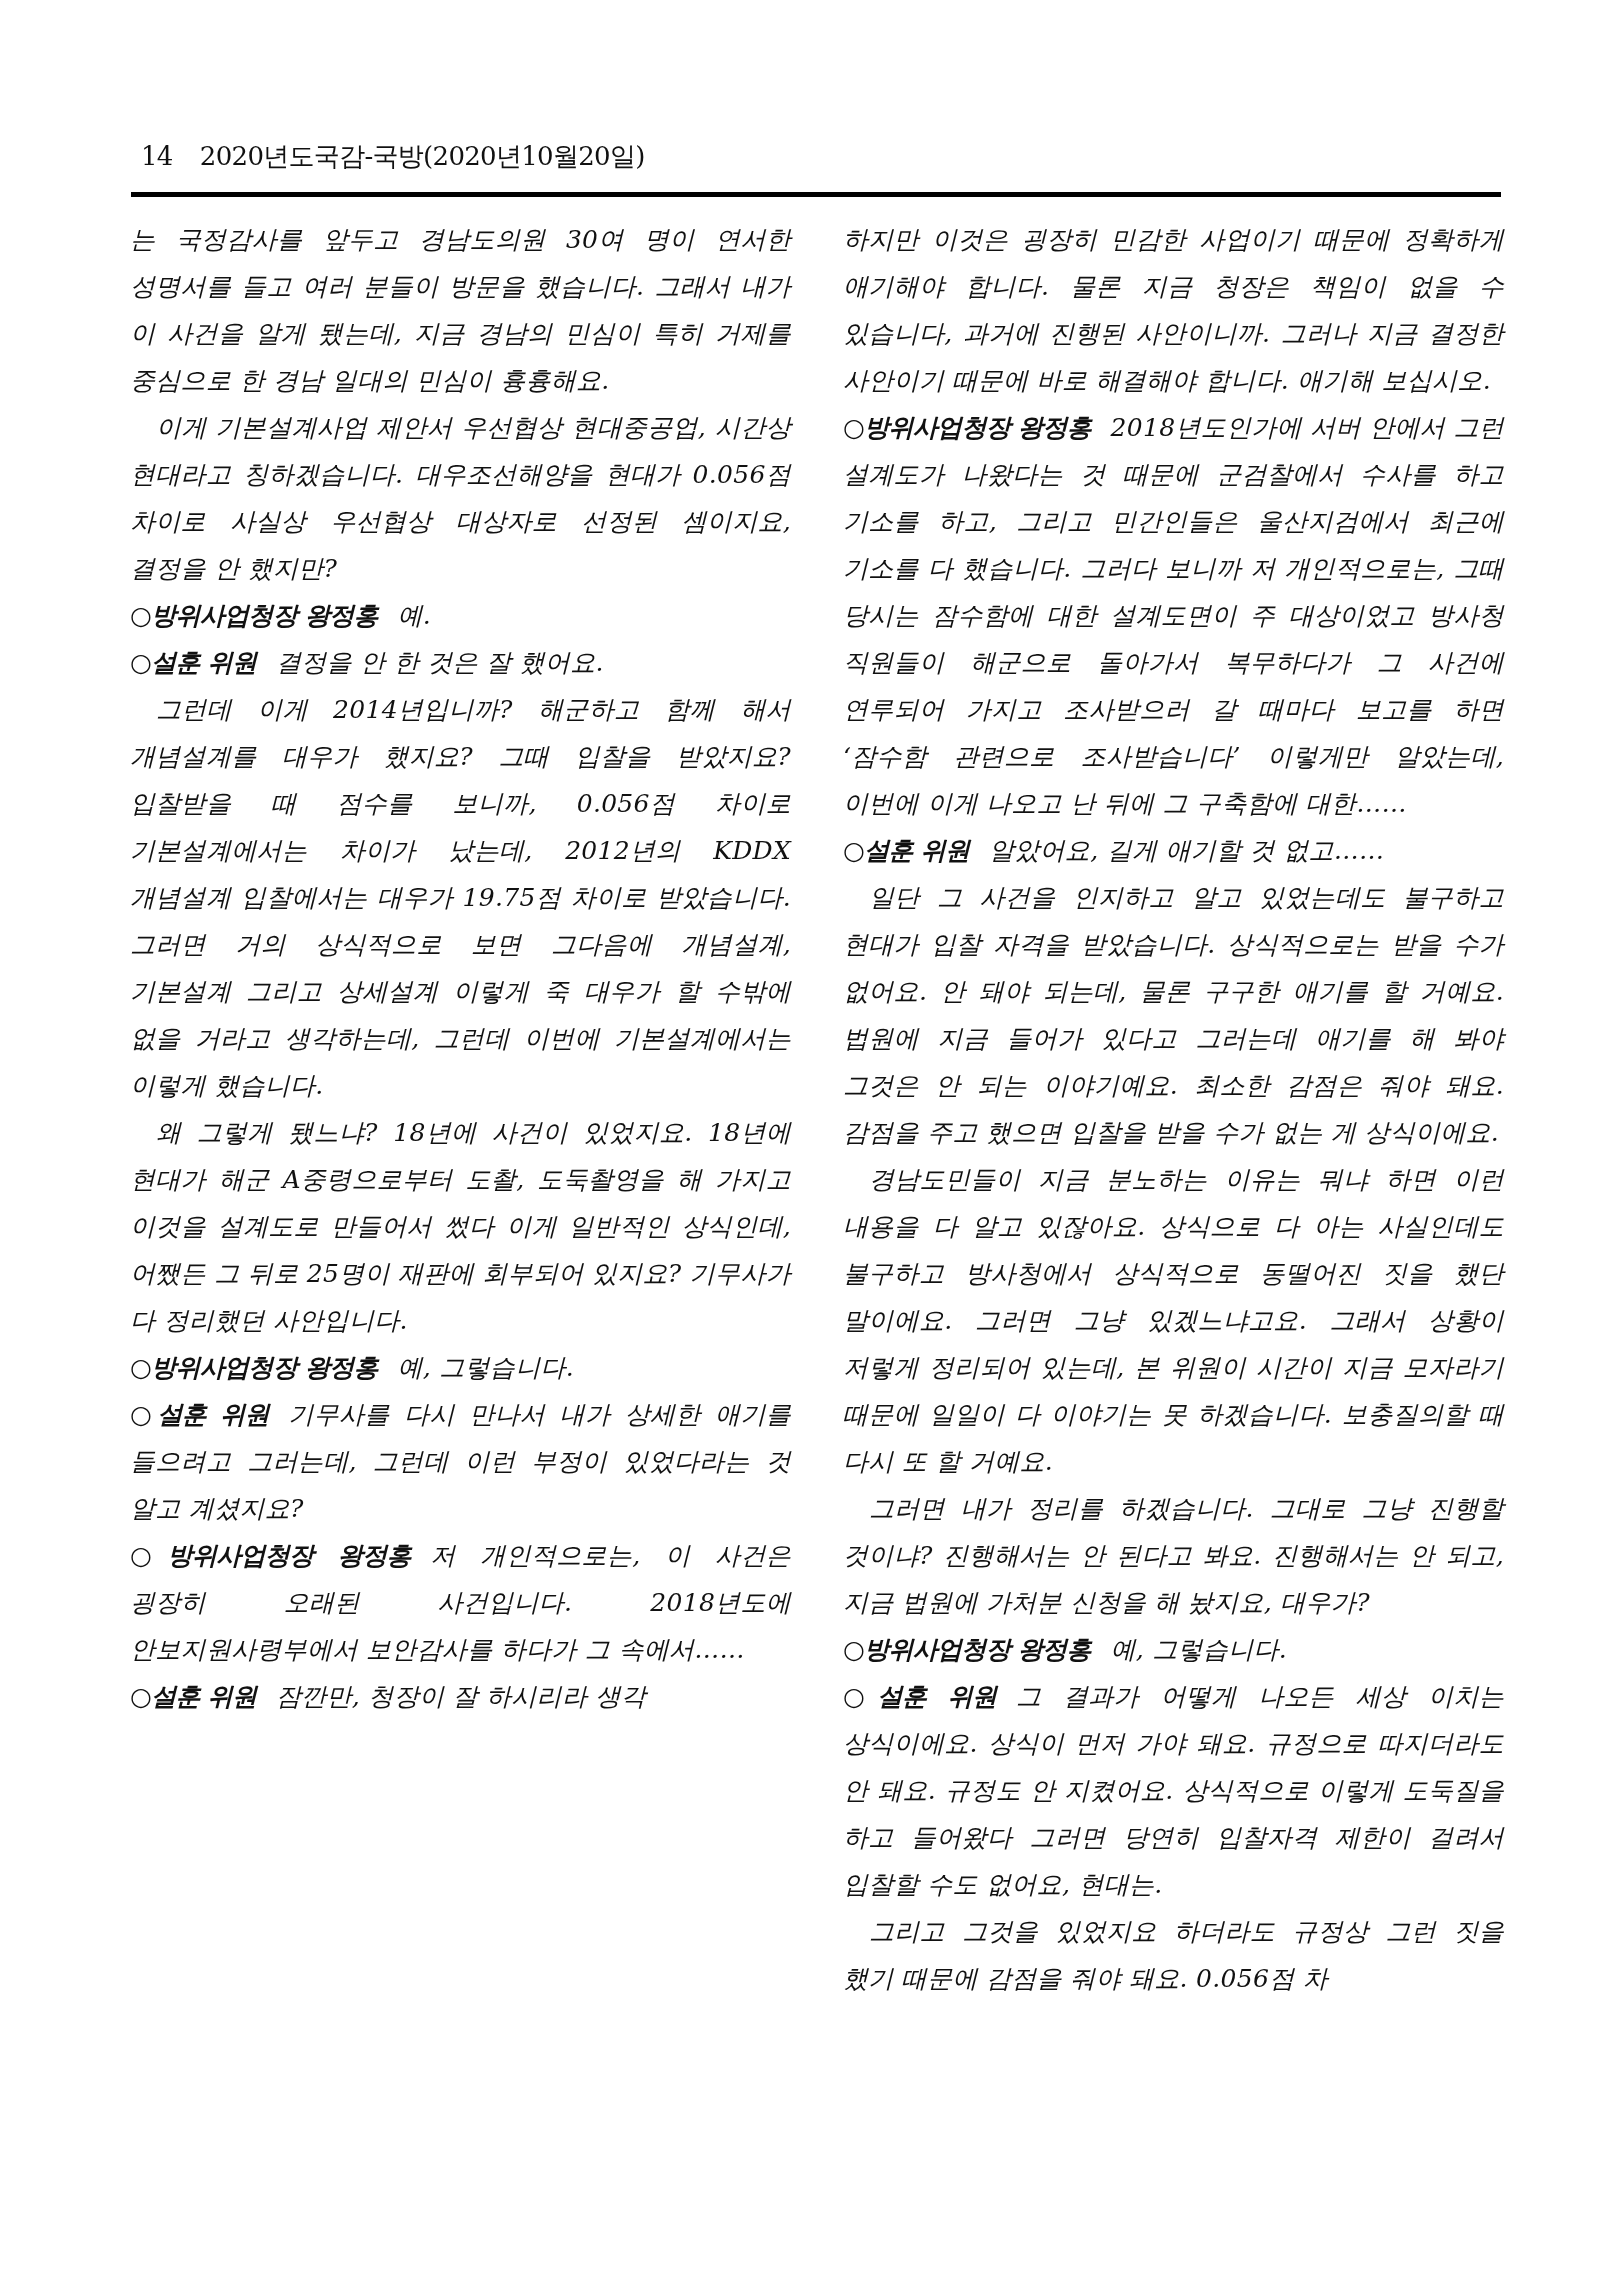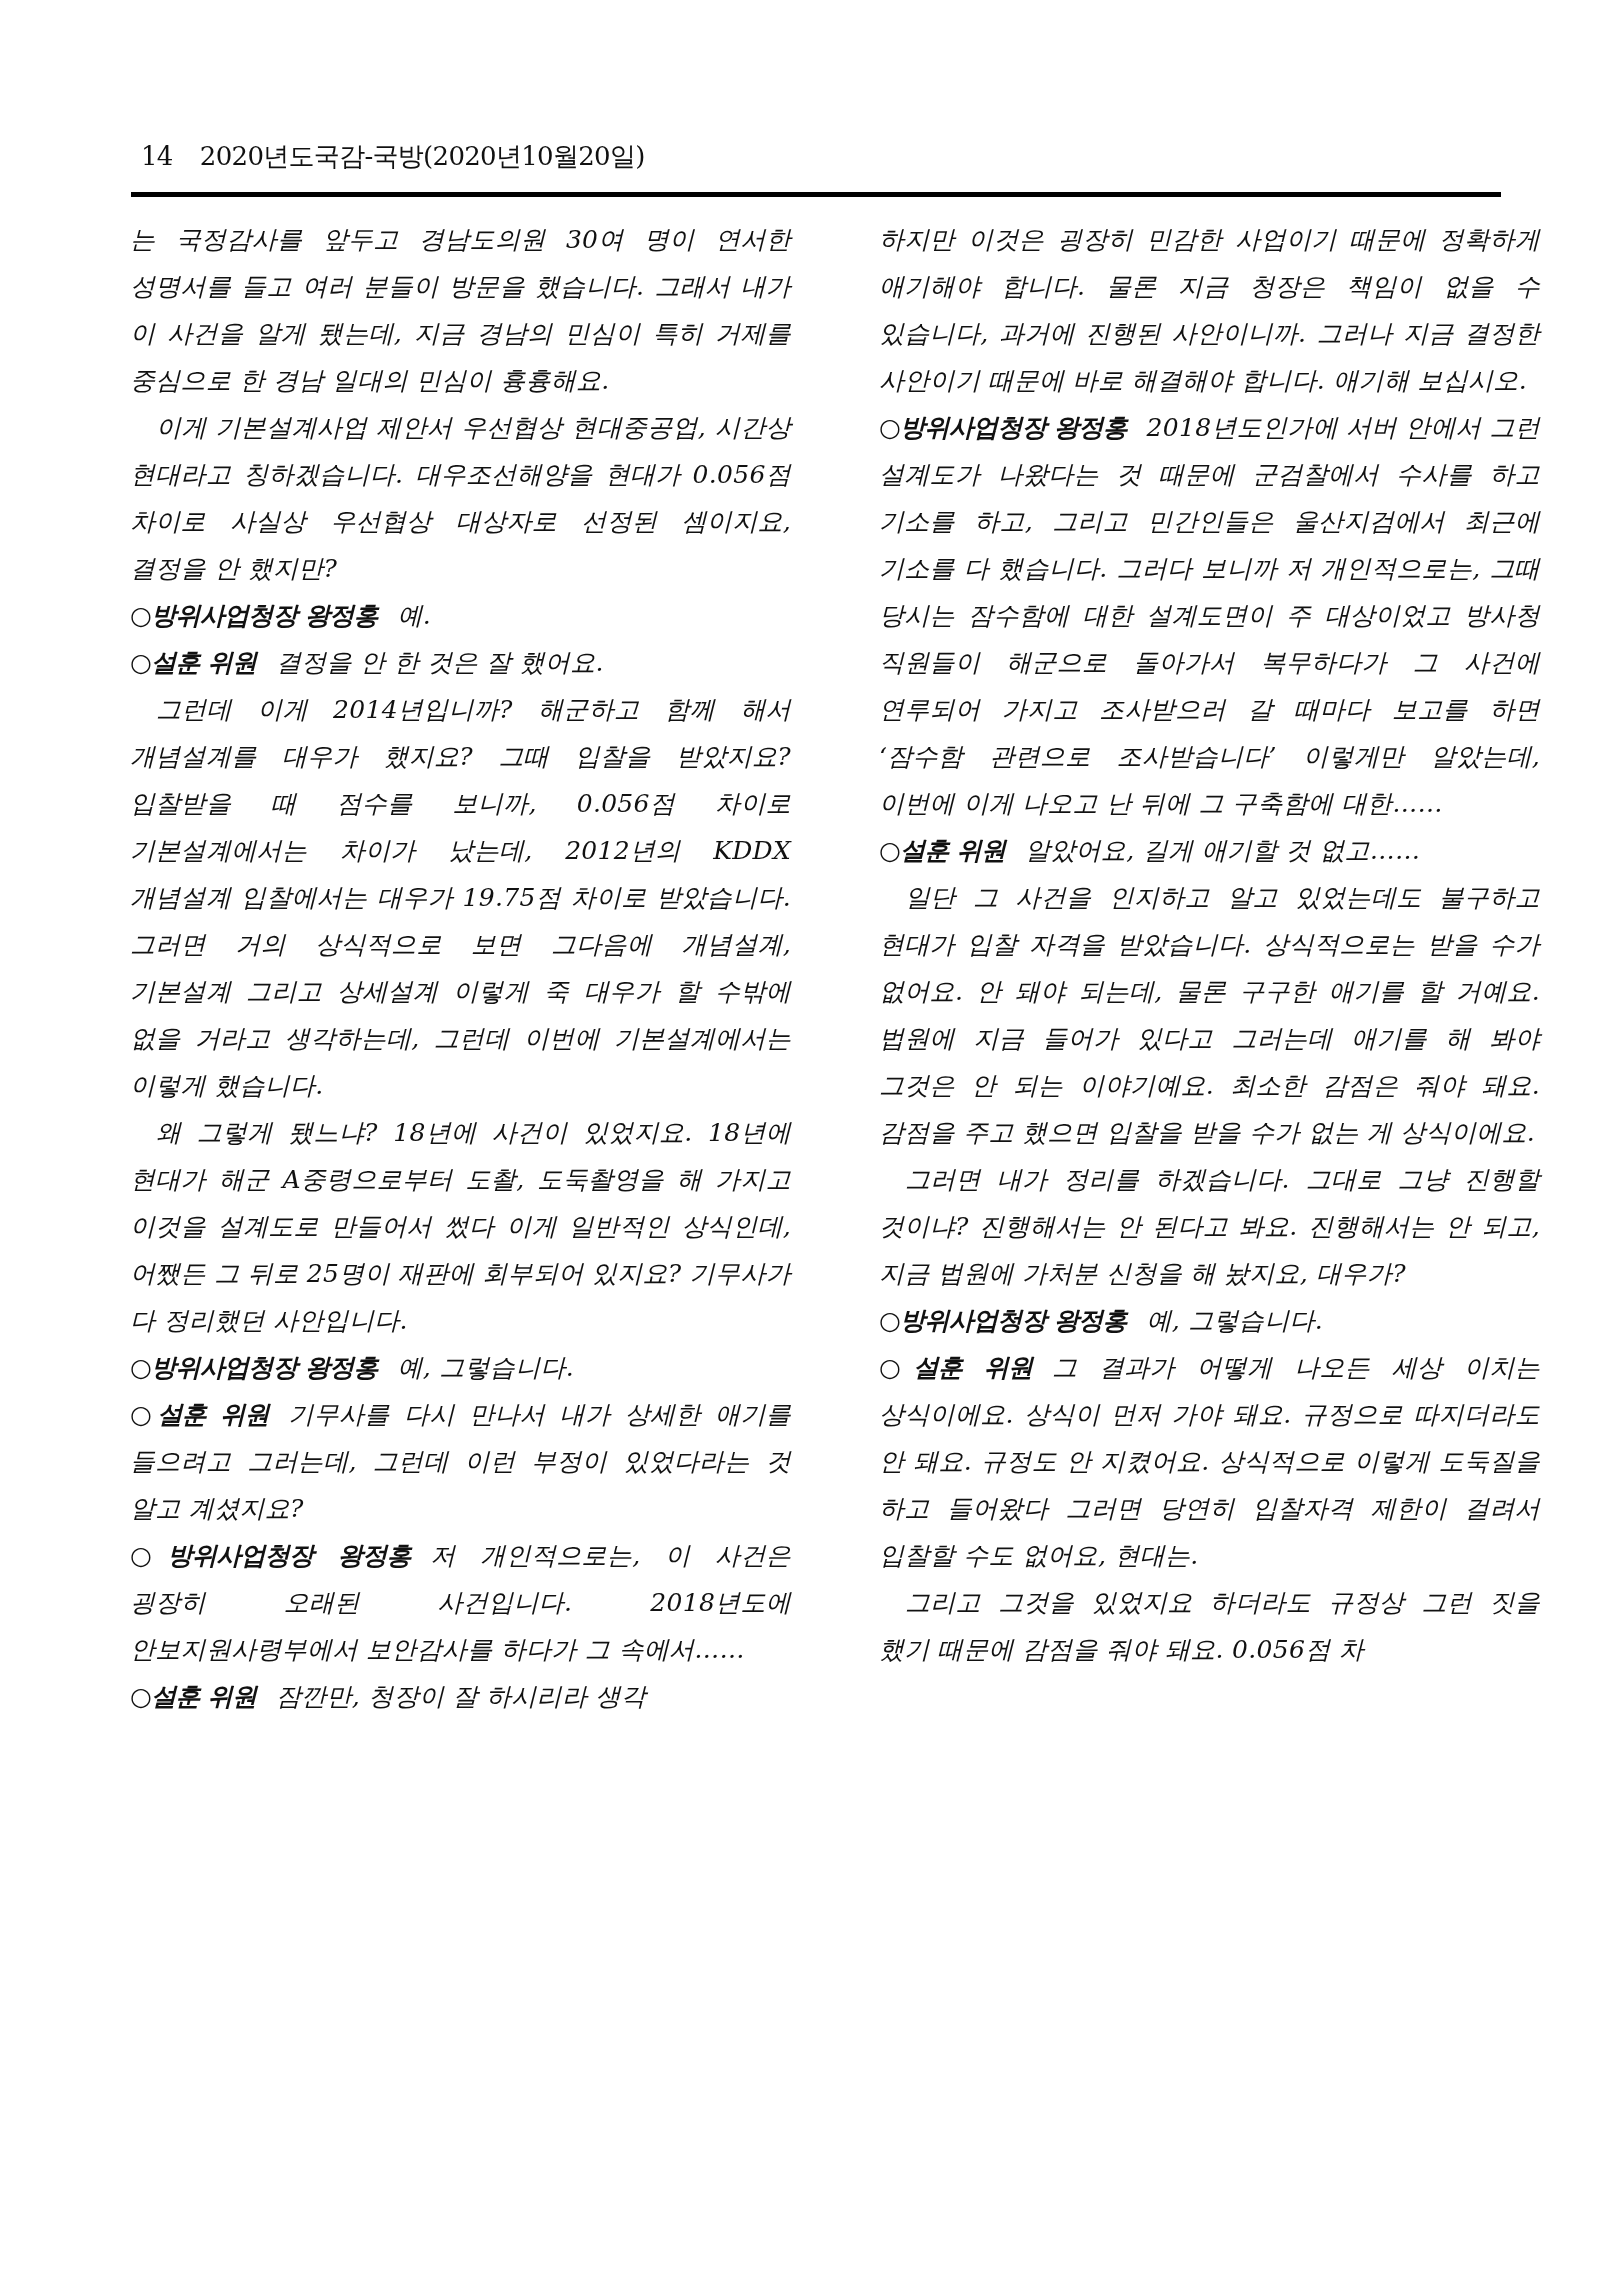--- a/index.html
+++ b/index.html
@@ -4,21 +4,21 @@
 <style>
   html, body { margin:0; padding:0; background:#ffffff; }
   body { width:1622px; height:2295px; position:relative; overflow:hidden;
          font-family:"DejaVu Serif","Liberation Serif",serif; color:#111; }
   .header { position:absolute; left:131px; top:139px; font-size:26px; letter-spacing:-0.7px;margin-left:10px; }
   .header .pg { margin-right:19.6px; }
   .rule { position:absolute; left:131px; top:192px; width:1370px; height:4.6px; background:#000; }
   .col { position:absolute; top:216px; width:661px; font-size:25px; line-height:47px;
          text-align:justify; word-break:keep-all; letter-spacing:0.3px;font-style:italic; }
   .col.left { left:130px; }
-  .col.right { left:843px;margin-left:36px; }
+  .col.right { left:843px; }
   .para { margin:0; }
   .para.indent { text-indent:26px; }
   .speaker { font-family:"DejaVu Sans","Liberation Sans",sans-serif; font-weight:bold; letter-spacing:-0.7px; }
   .speaker .circle { font-weight:normal; }
   .speech { margin-left:19.6px; }
 </style>
 </head>
 <body>
 
 <div class="header">
@@ -37,18 +37,19 @@
     <p class="para"><span class="speaker"><span class="circle">○</span><span>방위사업청장 왕정홍</span></span><span class="speech">예, 그렇습니다.</span></p>
     <p class="para"><span class="speaker"><span class="circle">○</span><span>설훈 위원</span></span><span class="speech">기무사를 다시 만나서 내가 상세한 애기를 들으려고 그러는데, 그런데 이런 부정이 있었다라는 것 알고 계셨지요?</span></p>
     <p class="para"><span class="speaker"><span class="circle">○</span><span>방위사업청장 왕정홍</span></span><span class="speech">저 개인적으로는, 이 사건은 굉장히 오래된 사건입니다. 2018년도에 안보지원사령부에서 보안감사를 하다가 그 속에서……</span></p>
     <p class="para"><span class="speaker"><span class="circle">○</span><span>설훈 위원</span></span><span class="speech">잠깐만, 청장이 잘 하시리라 생각</span></p>
   </div>
 <div class="col right" id="col-right">
     <p class="para">하지만 이것은 굉장히 민감한 사업이기 때문에 정확하게 애기해야 합니다. 물론 지금 청장은 책임이 없을 수 있습니다, 과거에 진행된 사안이니까. 그러나 지금 결정한 사안이기 때문에 바로 해결해야 합니다. 애기해 보십시오.</p>
     <p class="para"><span class="speaker"><span class="circle">○</span><span>방위사업청장 왕정홍</span></span><span class="speech">2018년도인가에 서버 안에서 그런 설계도가 나왔다는 것 때문에 군검찰에서 수사를 하고 기소를 하고, 그리고 민간인들은 울산지검에서 최근에 기소를 다 했습니다. 그러다 보니까 저 개인적으로는, 그때 당시는 잠수함에 대한 설계도면이 주 대상이었고 방사청 직원들이 해군으로 돌아가서 복무하다가 그 사건에 연루되어 가지고 조사받으러 갈 때마다 보고를 하면 ‘잠수함 관련으로 조사받습니다’ 이렇게만 알았는데, 이번에 이게 나오고 난 뒤에 그 구축함에 대한……</span></p>
     <p class="para"><span class="speaker"><span class="circle">○</span><span>설훈 위원</span></span><span class="speech">알았어요, 길게 애기할 것 없고……</span></p>
     <p class="para indent">일단 그 사건을 인지하고 알고 있었는데도 불구하고 현대가 입찰 자격을 받았습니다. 상식적으로는 받을 수가 없어요. 안 돼야 되는데, 물론 구구한 애기를 할 거예요. 법원에 지금 들어가 있다고 그러는데 애기를 해 봐야 그것은 안 되는 이야기예요. 최소한 감점은 줘야 돼요. 감점을 주고 했으면 입찰을 받을 수가 없는 게 상식이에요.</p>
+    <p class="para indent">경남도민들이 지금 분노하는 이유는 뭐냐 하면 이런 내용을 다 알고 있잖아요. 상식으로 다 아는 사실인데도 불구하고 방사청에서 상식적으로 동떨어진 짓을 했단 말이에요. 그러면 그냥 있겠느냐고요. 그래서 상황이 저렇게 정리되어 있는데, 본 위원이 시간이 지금 모자라기 때문에 일일이 다 이야기는 못 하겠습니다. 보충질의할 때 다시 또 할 거예요.</p>
     <p class="para indent">그러면 내가 정리를 하겠습니다. 그대로 그냥 진행할 것이냐? 진행해서는 안 된다고 봐요. 진행해서는 안 되고, 지금 법원에 가처분 신청을 해 놨지요, 대우가?</p>
     <p class="para"><span class="speaker"><span class="circle">○</span><span>방위사업청장 왕정홍</span></span><span class="speech">예, 그렇습니다.</span></p>
     <p class="para"><span class="speaker"><span class="circle">○</span><span>설훈 위원</span></span><span class="speech">그 결과가 어떻게 나오든 세상 이치는 상식이에요. 상식이 먼저 가야 돼요. 규정으로 따지더라도 안 돼요. 규정도 안 지켰어요. 상식적으로 이렇게 도둑질을 하고 들어왔다 그러면 당연히 입찰자격 제한이 걸려서 입찰할 수도 없어요, 현대는.</span></p>
     <p class="para indent">그리고 그것을 있었지요 하더라도 규정상 그런 짓을 했기 때문에 감점을 줘야 돼요. 0.056점 차</p>
   </div>
 
 
 </body></html>

